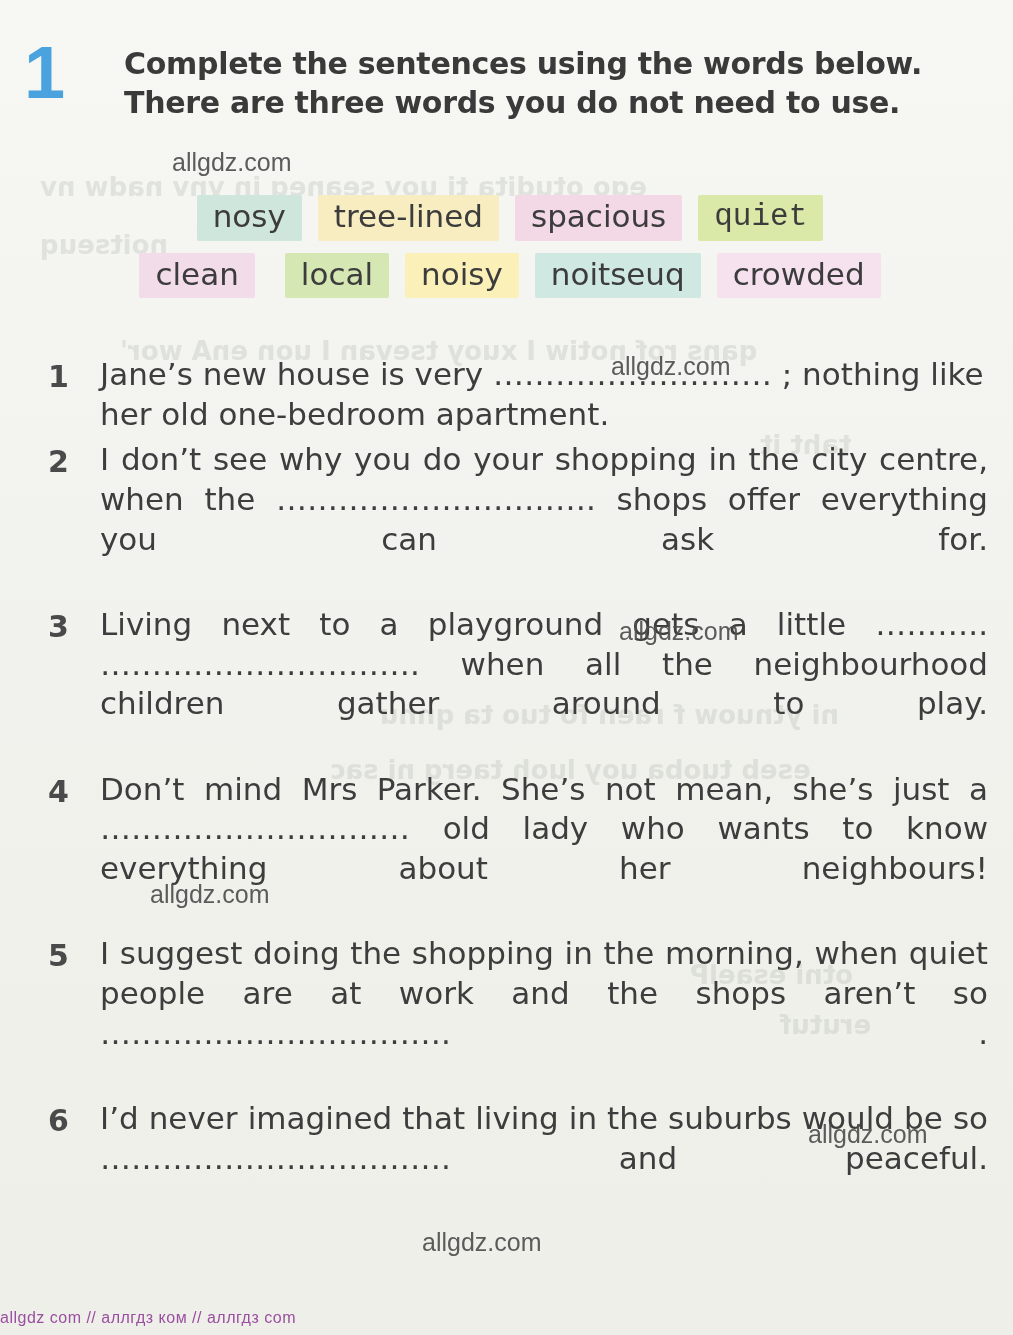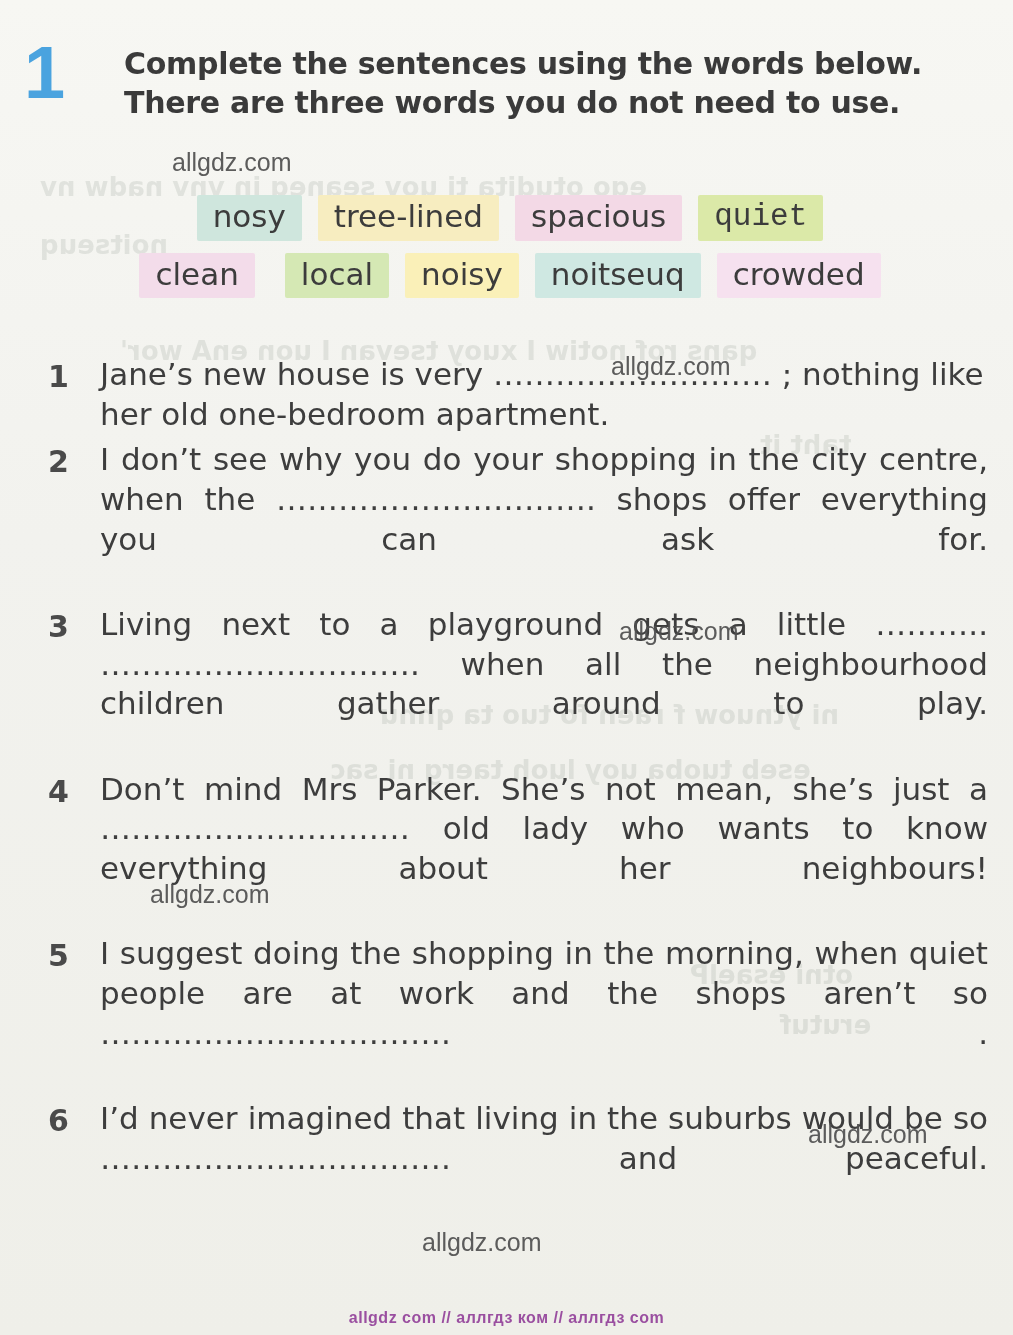--- a/index.html
+++ b/index.html
@@ -39,26 +39,24 @@
     text-align: center;
     color: #5cc45c;
     font-size: 15px;
     font-family: "Liberation Sans", sans-serif;
   }
   .footer-note {
     position: absolute;
     bottom: 8px;
     left: 0;
     width: 100%;
-    text-align: center;
     color: #9a4fa0;
     font-size: 16px;
     font-family: "Liberation Sans", sans-serif;
     letter-spacing: 0.5px;
-    font-weight: bold;
   }
   .ex-num {
     position: absolute;
     left: 24px;
     top: 36px;
     font-size: 74px;
     font-weight: bold;
     color: #4aa3df;
     font-family: "Liberation Sans", sans-serif;
     line-height: 1;

